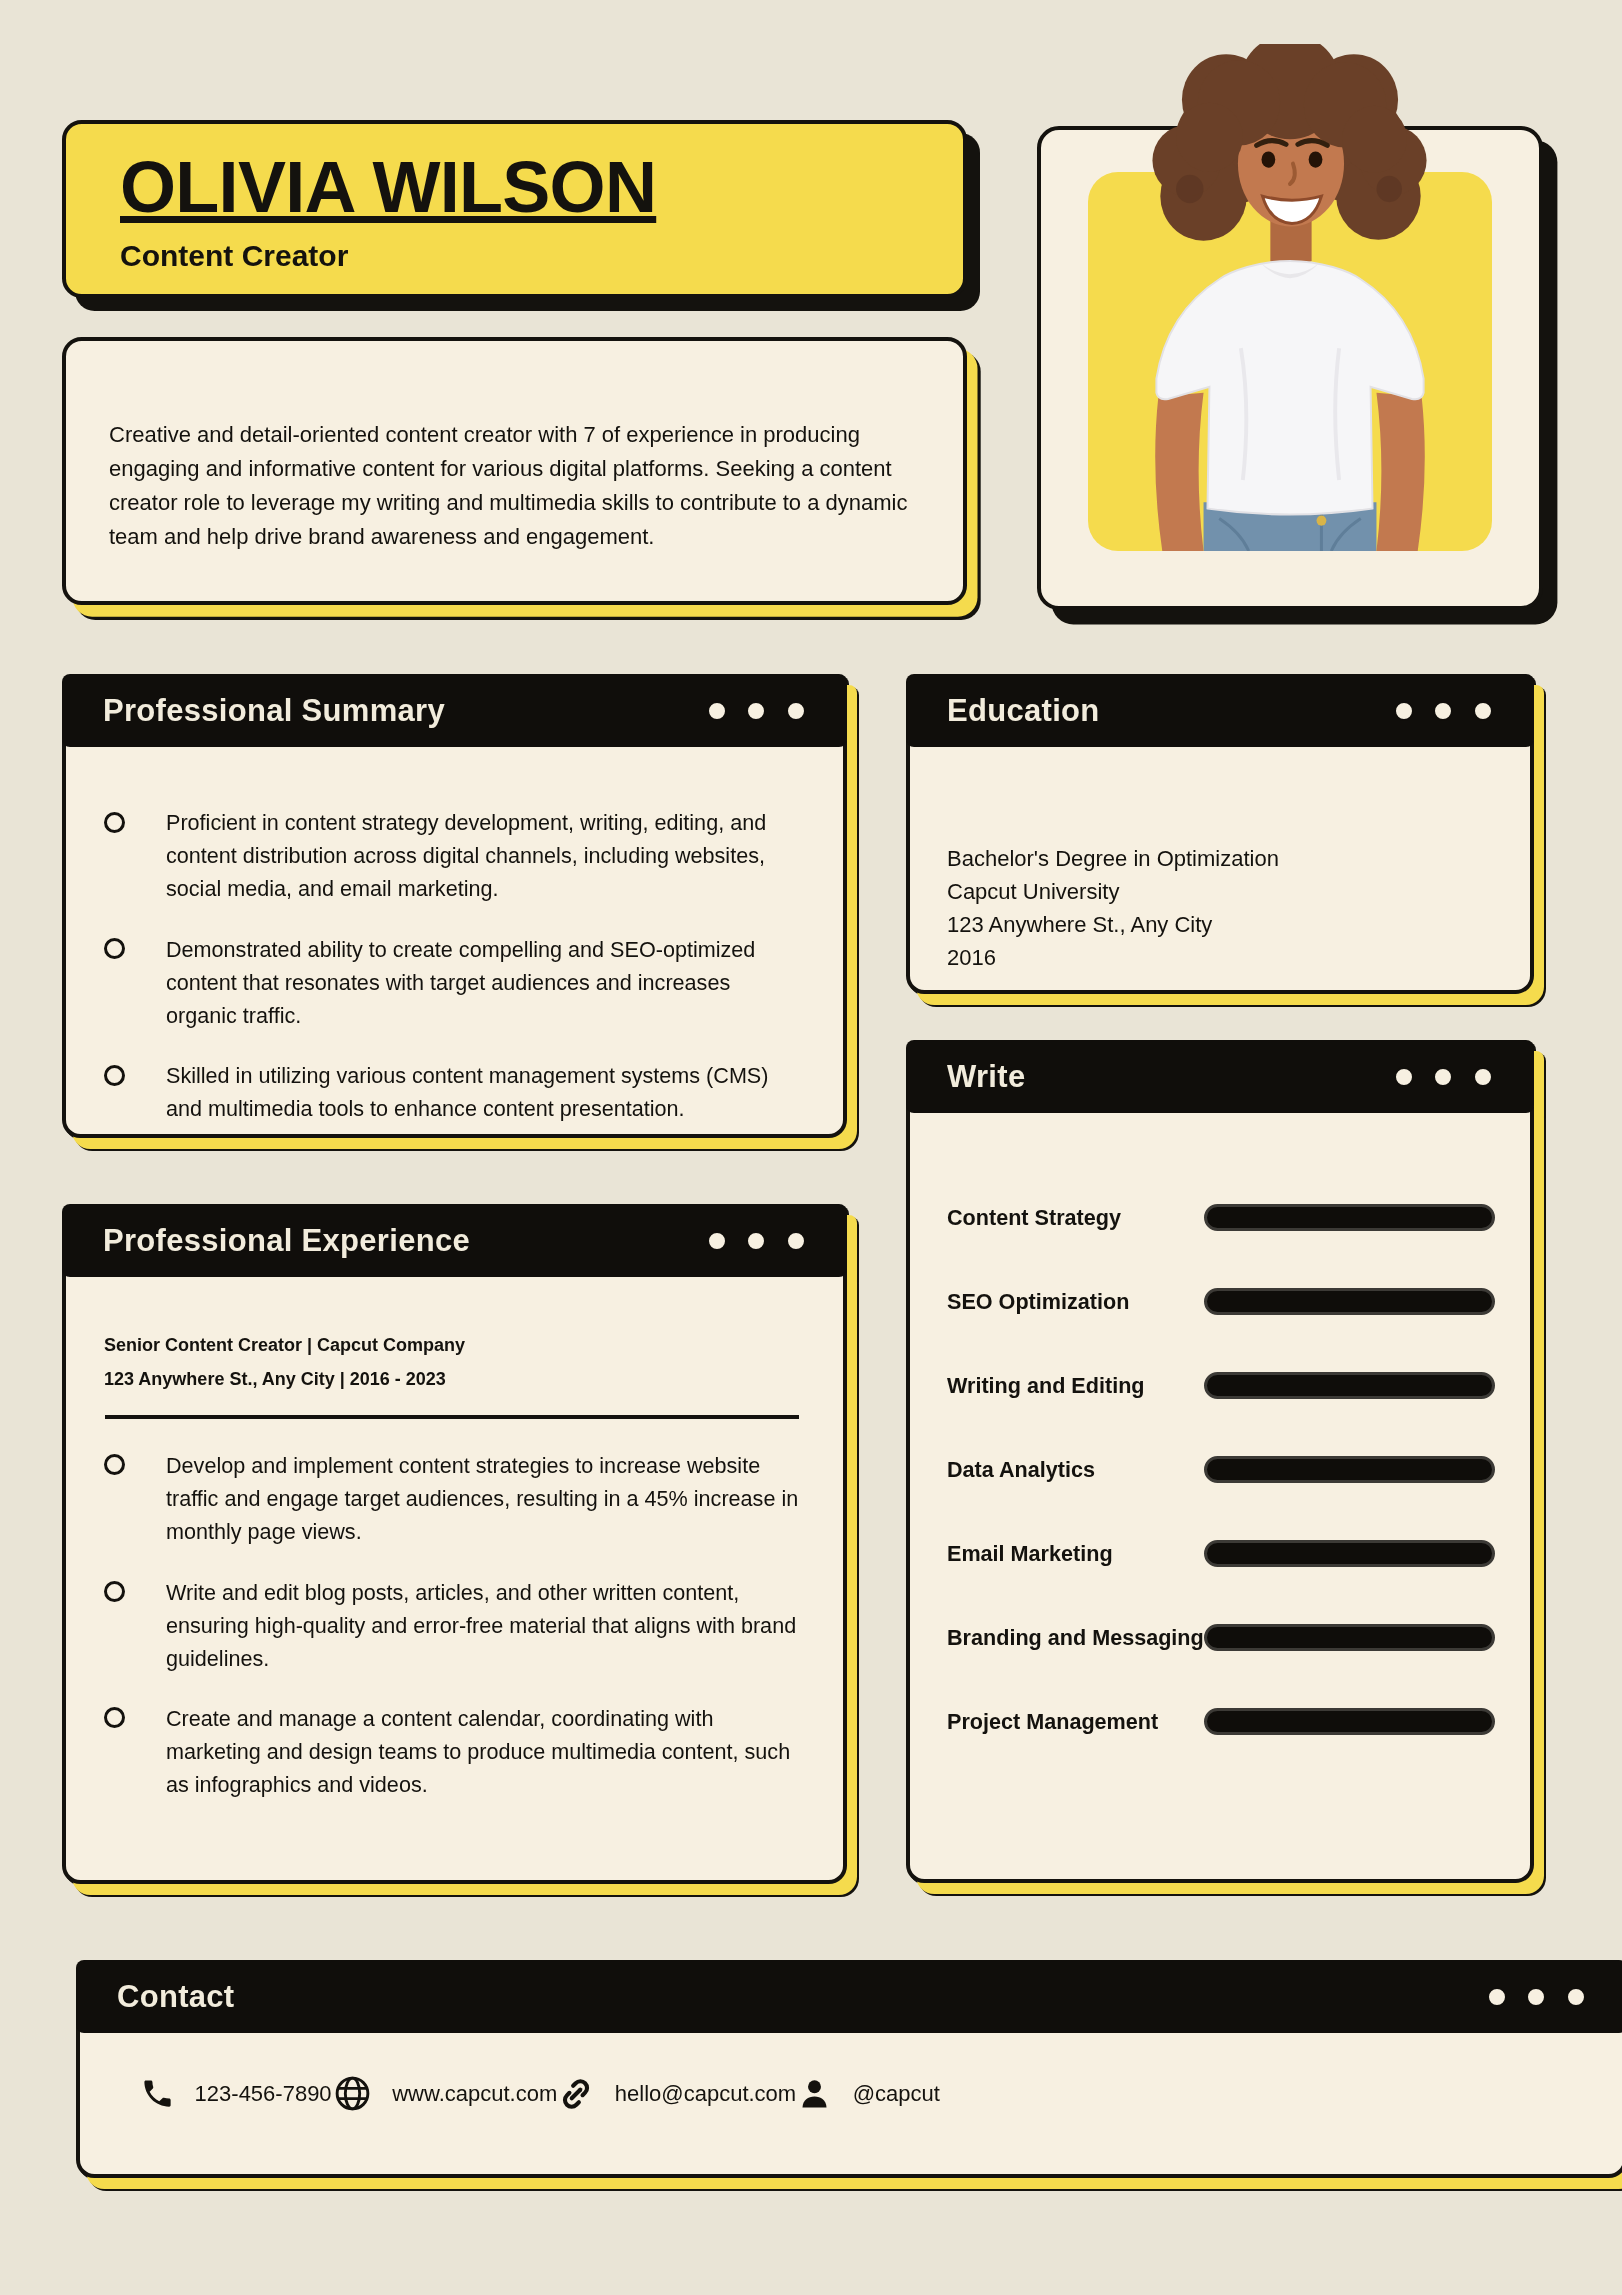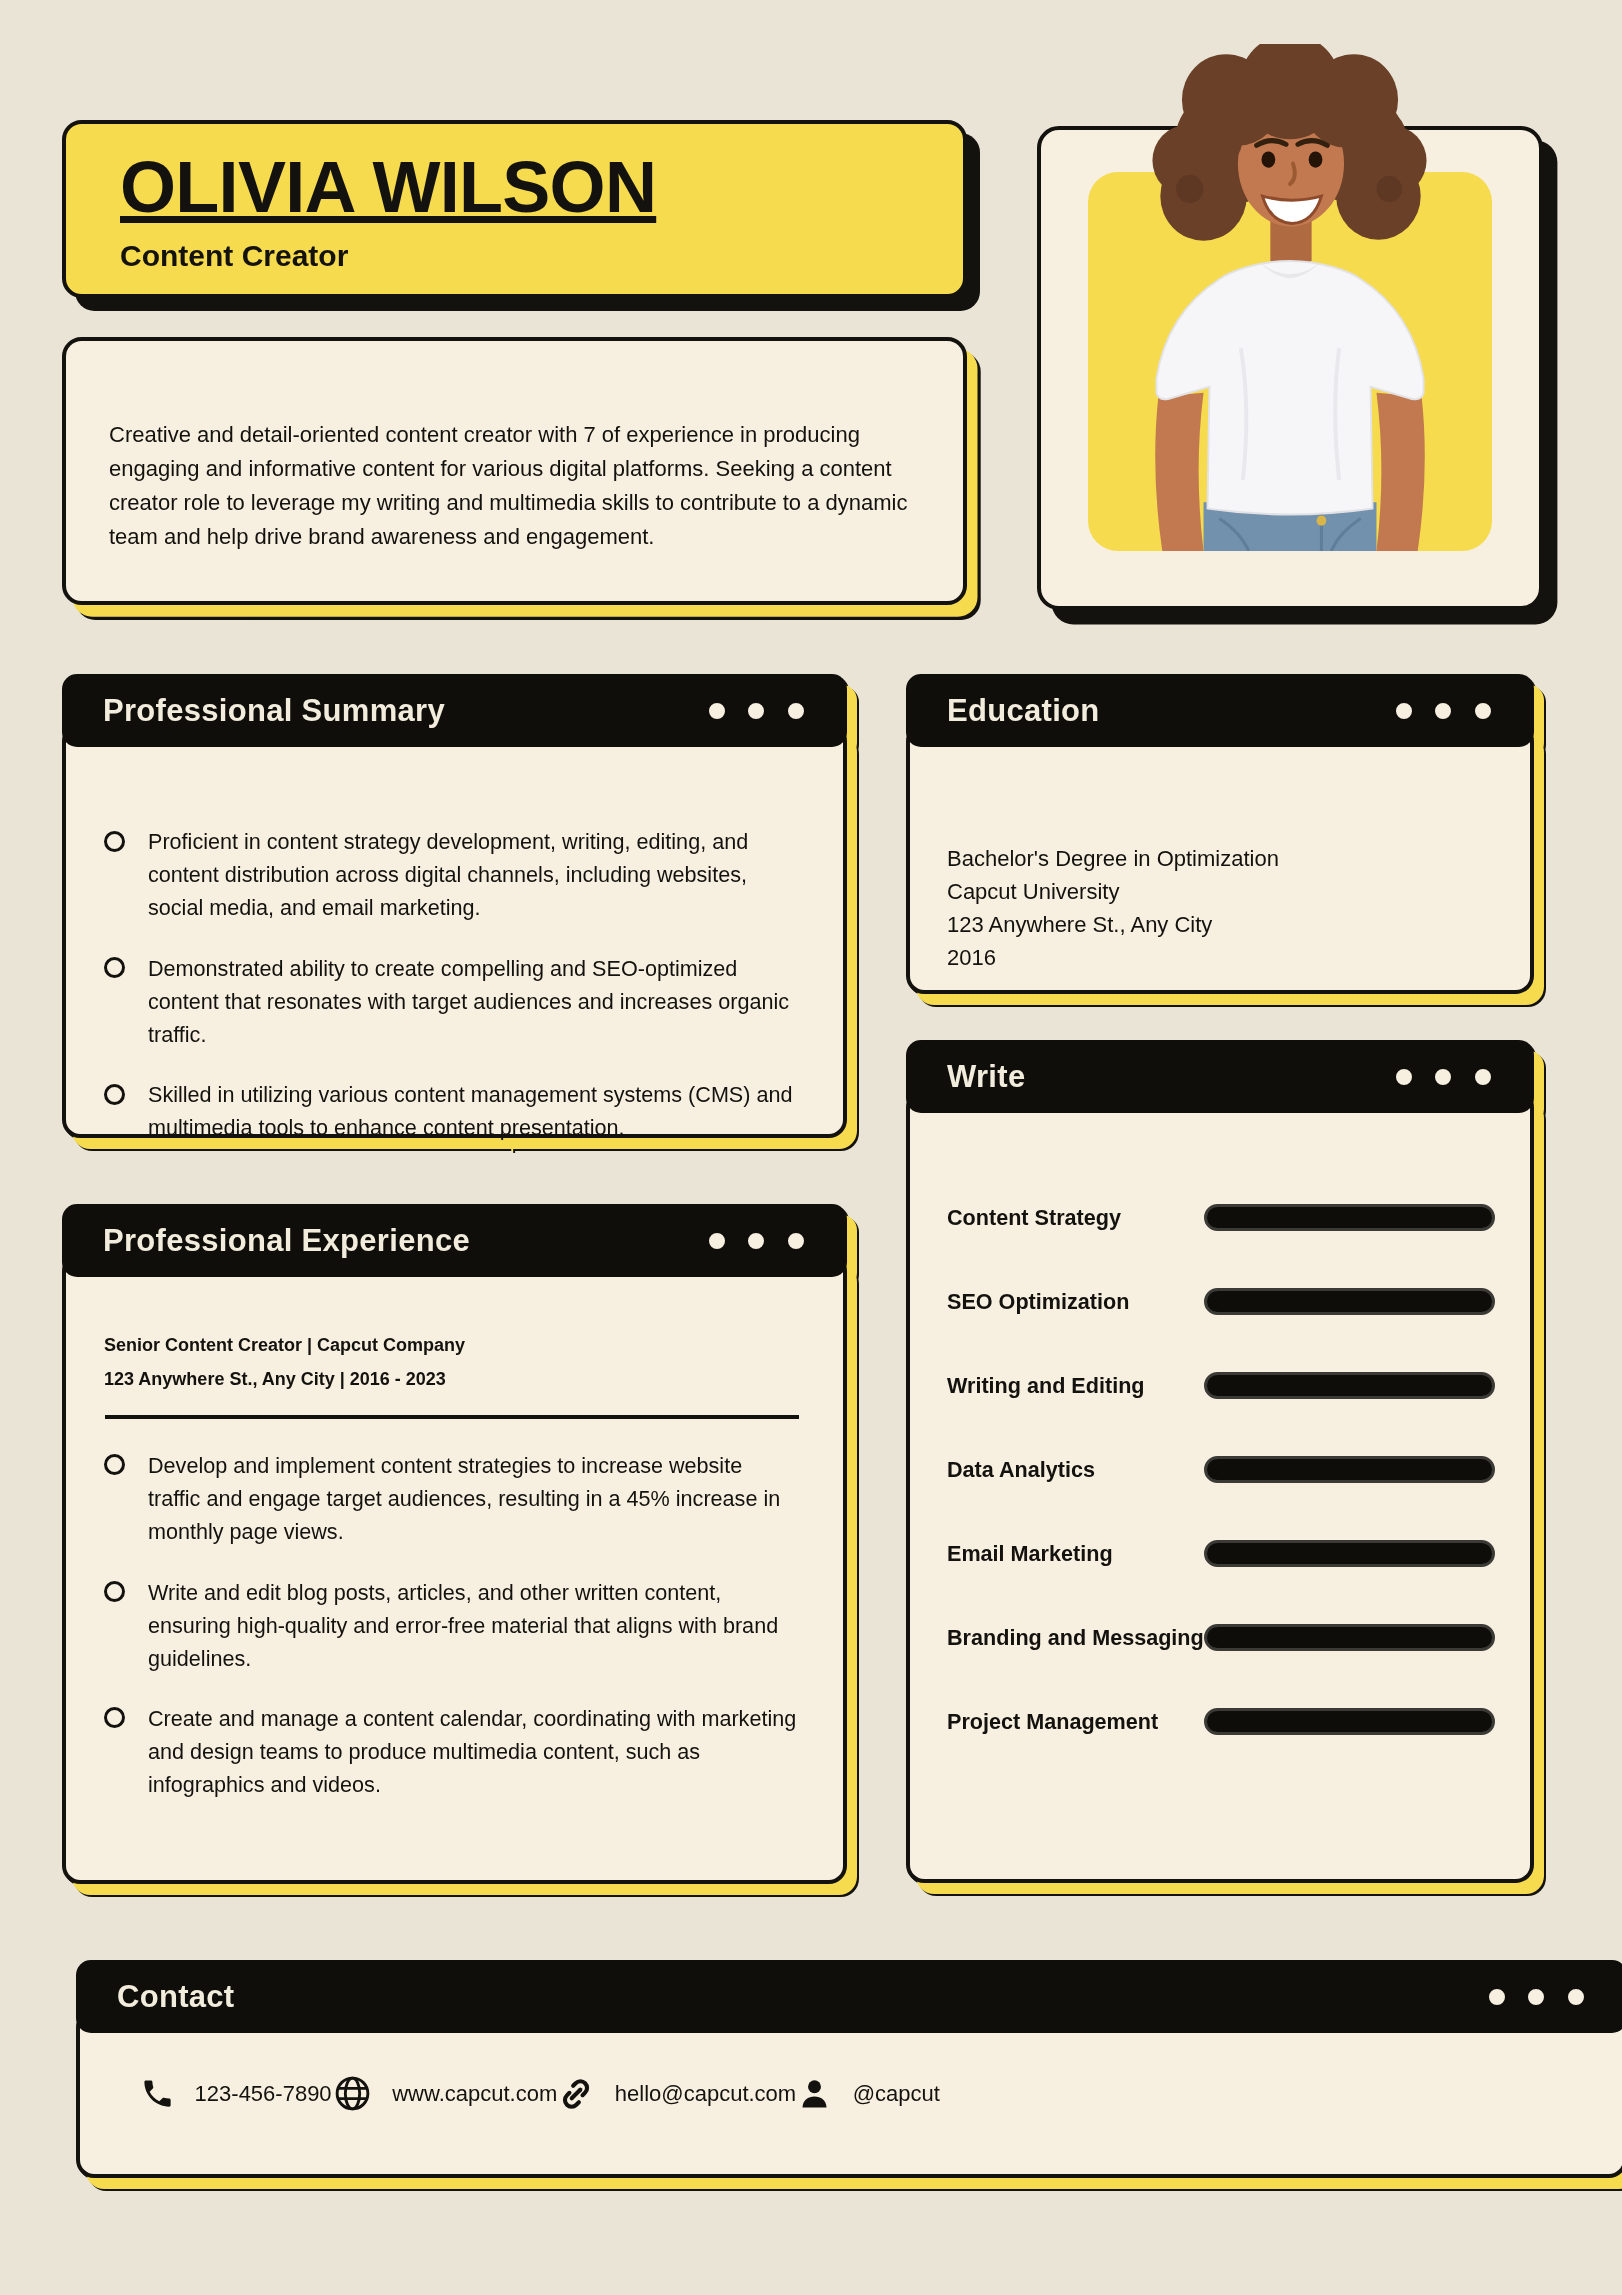--- a/index.html
+++ b/index.html
@@ -59,21 +59,21 @@
   }
   .intro-text{font-size:22px;line-height:34px;color:var(--black);}
 
   
   .window{
     position:absolute;
     filter:drop-shadow(10.5px 11.8px 0 var(--yellow)) drop-shadow(2.6px 2.6px 0 var(--black));
   }
   .window-header{
     position:relative;z-index:2;height:73px;
-    background:#100E0B;border-radius:15px;
+    background:#100E0B;border-radius:8px;
     display:flex;align-items:center;justify-content:space-between;
     padding:0 41px;
   }
   .window-title{color:var(--header_text);font-size:31px;font-weight:bold;letter-spacing:0.3px;}
   .dots{display:flex;gap:19.6px;}
   .dot{width:20px;height:20px;border-radius:50%;background:var(--cream);border:2.6px solid #100E0B;}
   .window-body{
     position:relative;z-index:1;margin-top:-23.6px;
     background:var(--cream);
     border:4.6px solid var(--black);
@@ -90,21 +90,21 @@
   .experience-window{left:62px;top:1204px;width:785px;}
   .experience-window .window-body{height:631px;padding:71px 43px 0 38px;}
   .contact-window{left:76px;top:1960px;width:1551px;}
   .contact-window .window-body{
     height:169px;
     display:flex;align-items:center;
     padding:0 60px;
   }
 
   
-  .bullet-row{display:flex;gap:23px;margin-bottom:27.5px;margin-top:19px;}
+  .bullet-row{display:flex;gap:41px;margin-bottom:27.5px;}
   .bullet-circle{
     flex:0 0 auto;width:21px;height:21px;
     border:3.9px solid var(--black);border-radius:50%;
     margin-top:5.2px;background:transparent;
   }
   .bullet-text{font-size:21.6px;line-height:33px;color:var(--black);}
 
   
   .edu-line{font-size:22px;line-height:33px;color:var(--black);}
 

